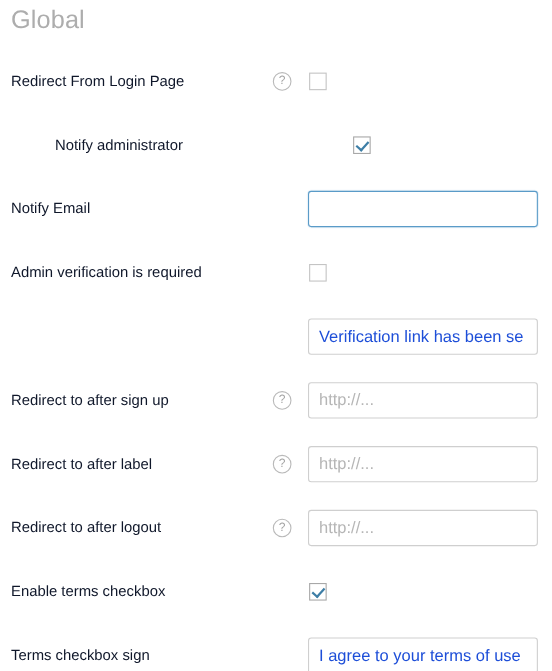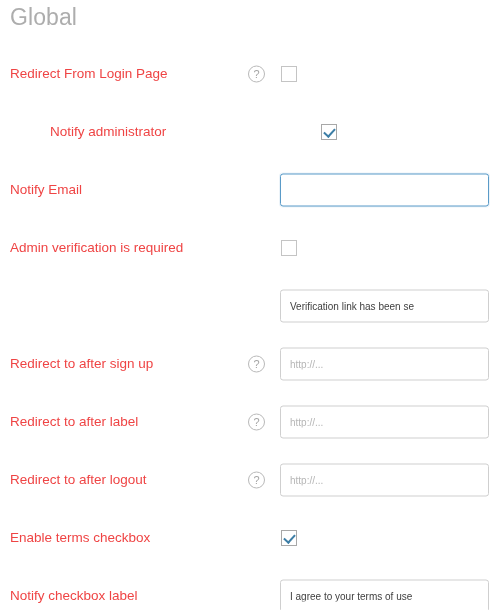--- a/index.html
+++ b/index.html
@@ -38,21 +38,21 @@
     width: 502px;
     height: 48px;
   }
 
   .row-label {
     position: absolute;
     left: 10px;
     top: 50%;
     transform: translateY(-50%);
     font-size: 13.5px;
-    color: #ef4444;
+    color: #0f172a;
     line-height: 18px;
     white-space: nowrap;
   }
 
   .help-icon {
     position: absolute;
     left: 248px;
     top: 50%;
     transform: translateY(-50%);
     width: 17px;
@@ -99,22 +99,22 @@
     top: 50%;
     transform: translateY(-50%);
     width: 209px;
     height: 33px;
     box-sizing: border-box;
     border: 1px solid #cfcfcf;
     border-radius: 3px;
     background: #ffffff;
     padding: 0 9px;
     font-family: "Liberation Sans", sans-serif;
-    font-size: 10px;
-    color: #404040;
+    font-size: 15px;
+    color: #1d4ed8;
     line-height: 31px;
     outline: none;
     overflow: hidden;
     white-space: nowrap;
     text-overflow: clip;
   }
   .text-input::placeholder {
     color: #b6b6b6;
   }
   .text-input.focused {
@@ -163,18 +163,18 @@
       <div class="form-row" style="top: 456px;">
         <div class="row-label">Redirect to after logout</div>
         <div class="help-icon">?</div>
         <input type="text" class="text-input" placeholder="http://..." value="" style="">
       </div>
       <div class="form-row" style="top: 514px;">
         <div class="row-label">Enable terms checkbox</div>
         <div class="checkbox checked"></div>
       </div>
       <div class="form-row" style="top: 572px;">
-        <div class="row-label">Notify checkbox label</div>
+        <div class="row-label">Terms checkbox sign</div>
         <input type="text" class="text-input" value="I agree to your terms of use" placeholder="" style="">
       </div>
     </div>
 
 </div>
 
 </body></html>

